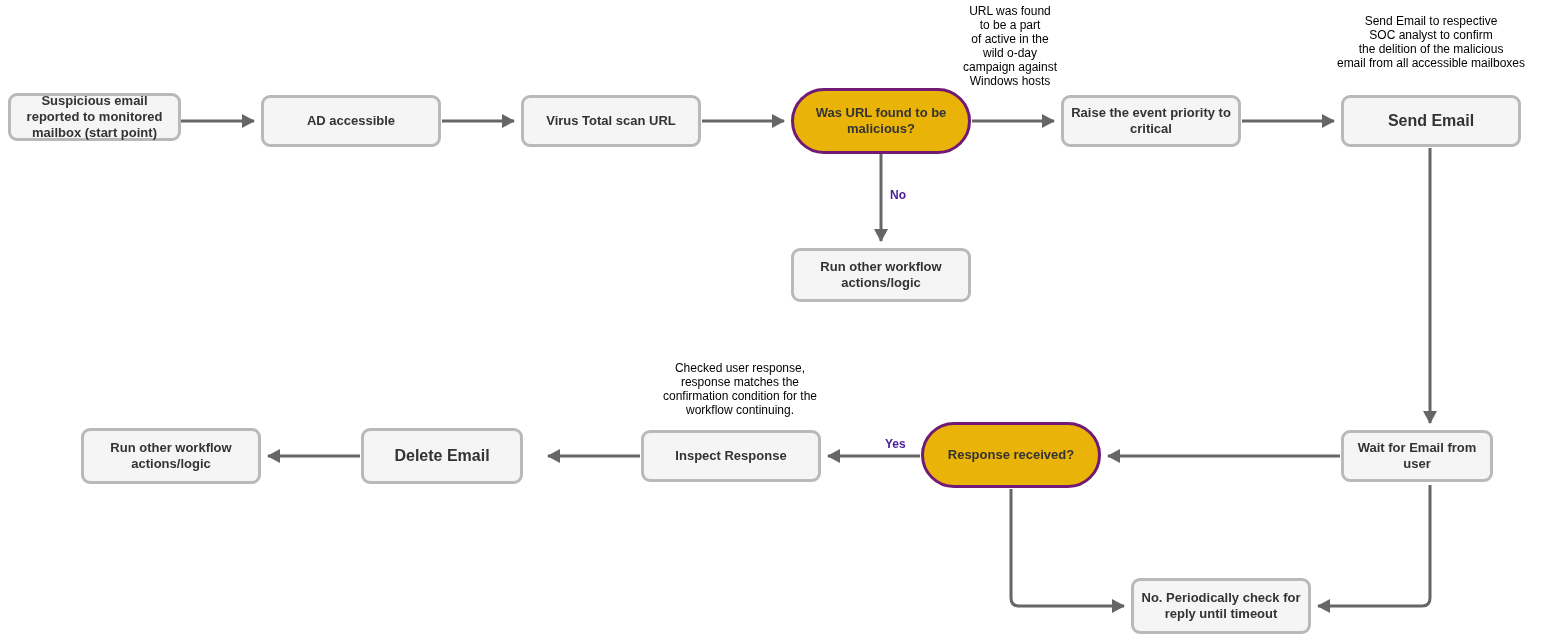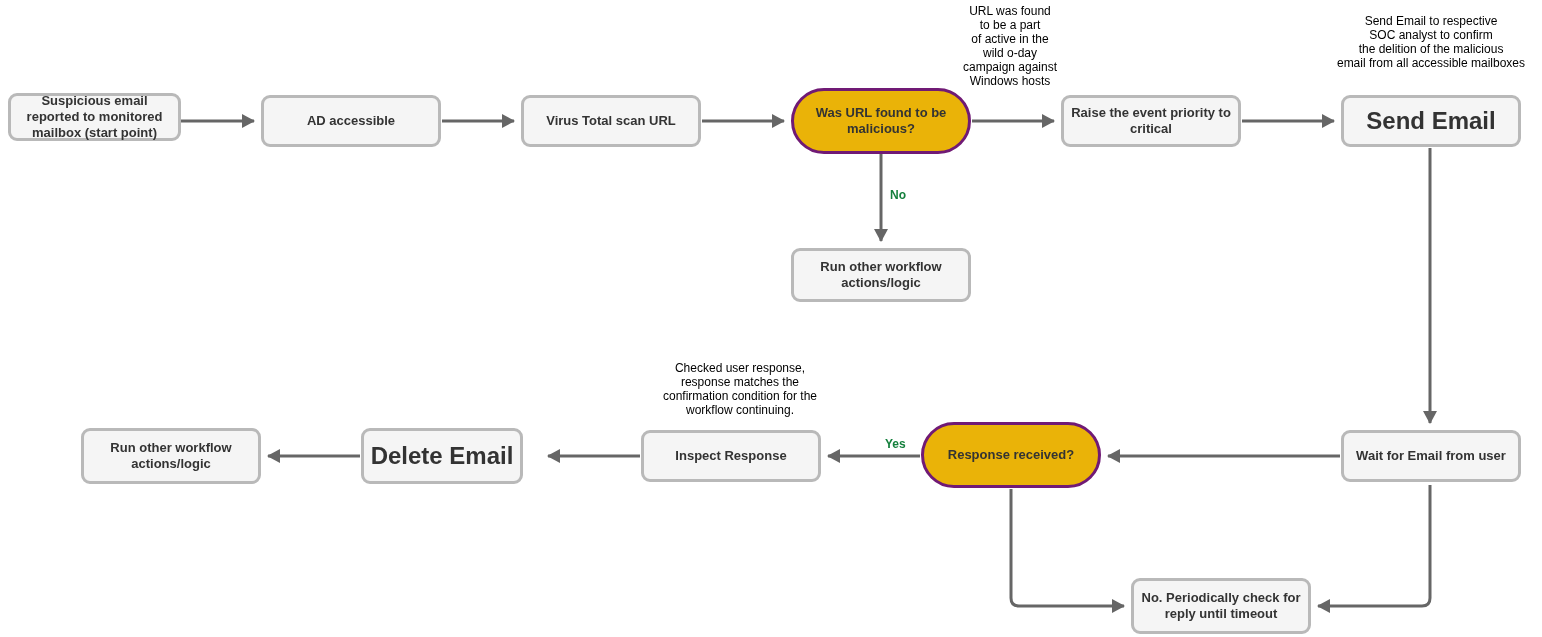--- a/index.html
+++ b/index.html
@@ -17,37 +17,37 @@
     display:flex;align-items:center;justify-content:center;
     text-align:center;
     background:#f5f5f5;
     border:3px solid #b9b9b9;
     border-radius:9px;
     color:#333333;
     font-size:13px;font-weight:bold;
     line-height:16px;
     padding:2px 4px;
   }
-  .node.big{font-size:24px;line-height:24px;}
+  .node.big{font-size:16px;line-height:24px;}
   .decision{
     background:#eab308;
     border:3px solid #701a75;
     border-radius:33px;
   }
   .annotation{
     position:absolute;
     text-align:center;
     color:#000000;
     font-size:12px;font-weight:normal;
     line-height:14px;
     white-space:pre-line;
   }
   .edge-label{
     position:absolute;
-    color:#15803d;
+    color:#4c1d95;
     font-size:12px;font-weight:bold;
     background:#ffffff;
     padding:0 2px;
   }
 </style>
 </head>
 <body>
 
 <div id="canvas">
 
@@ -89,21 +89,21 @@
   <div class="node" style="left:791px;top:248px;width:180px;height:54px;">Run other workflow actions/logic</div>
 
   <div class="node" style="left:81px;top:428px;width:180px;height:56px;">Run other workflow actions/logic</div>
 
   <div class="node big" style="left:361px;top:428px;width:162px;height:56px;">Delete Email</div>
 
   <div class="node" style="left:641px;top:430px;width:180px;height:52px;">Inspect Response</div>
 
   <div class="node decision" style="left:921px;top:422px;width:180px;height:66px;">Response received?</div>
 
-  <div class="node" style="left:1341px;top:430px;width:180px;height:52px;">Wait for Email from user</div>
+  <div class="node" style="left:1341px;top:430px;width:152px;height:52px;">Wait for Email from user</div>
 
   <div class="node" style="left:1131px;top:578px;width:180px;height:56px;">No. Periodically check for reply until timeout</div>
 
   <div class="annotation" style="left:920px;top:4px;width:180px;">URL was found
 to be a part
 of active in the
 wild o-day
 campaign against
 Windows hosts</div>
 

